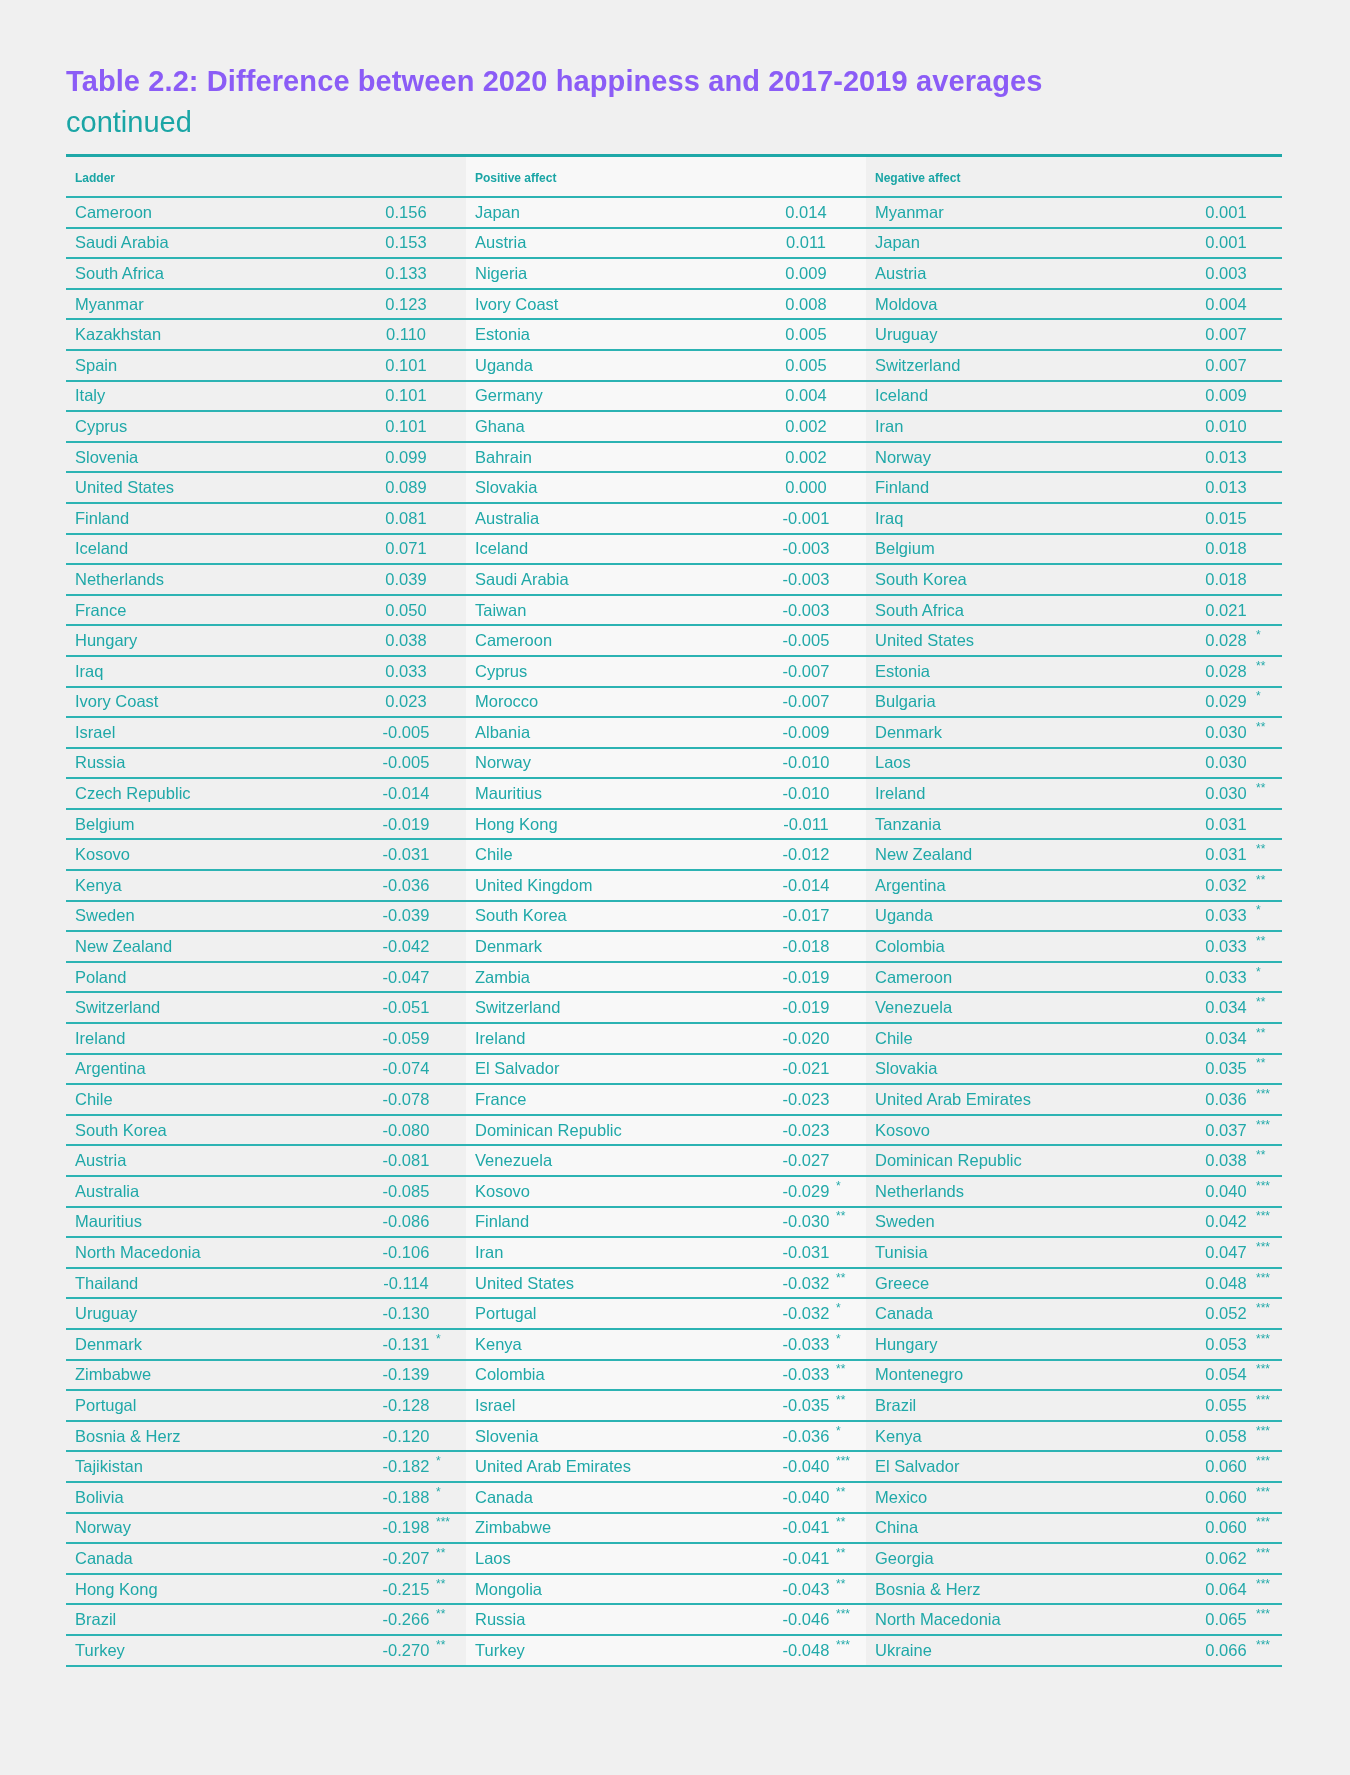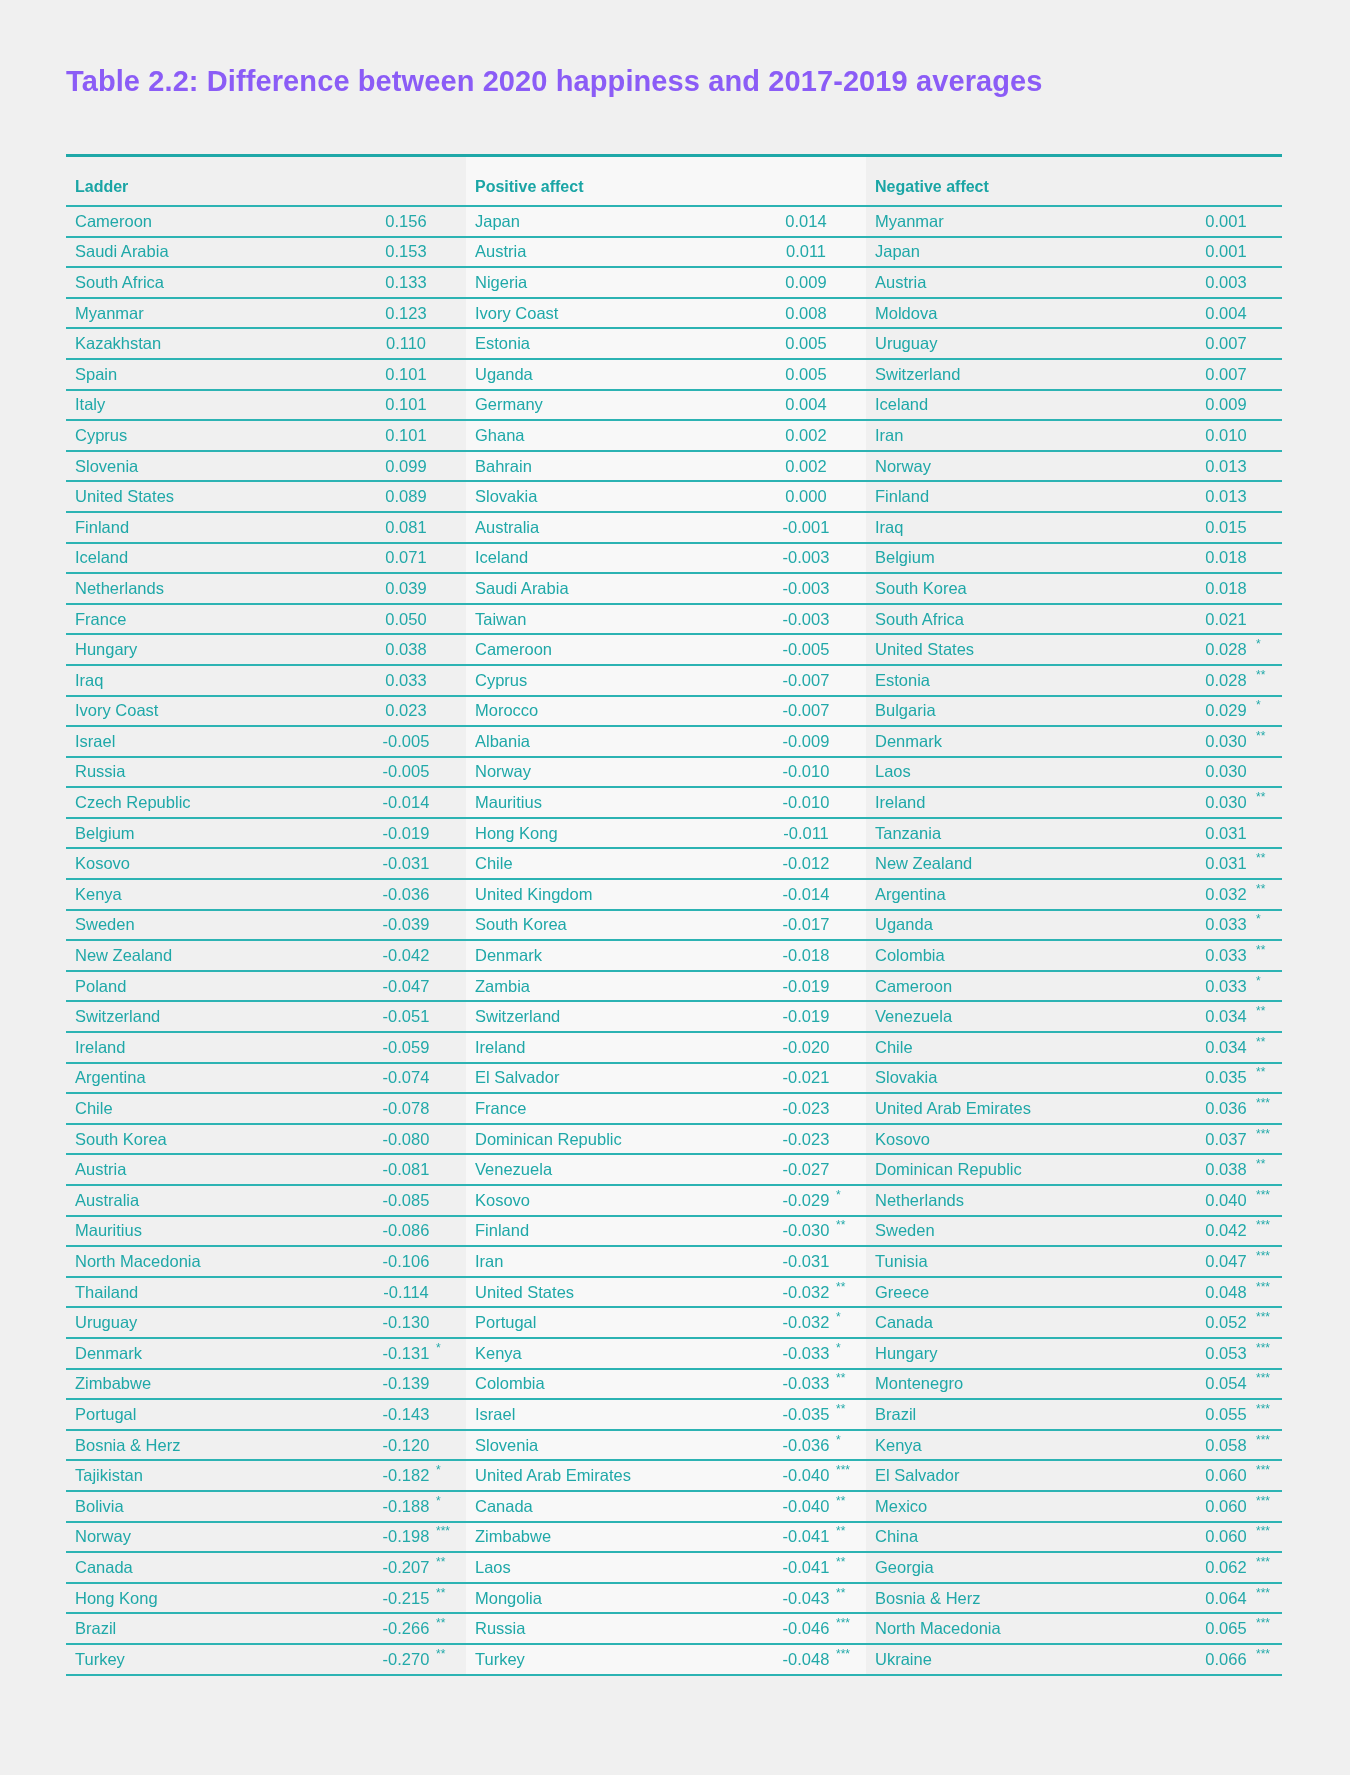--- a/index.html
+++ b/index.html
@@ -56,23 +56,23 @@
       padding: 0;
       height: 28.6px;
       border-bottom: 2px solid #2cb3b3;
       font-size: 16.5px;
       white-space: nowrap;
       vertical-align: middle;
     }
     th {
       height: 37px;
       font-weight: bold;
-      font-size: 16px;
+      font-size: 12px;
       text-align: left;
-      padding-top: 11px;
+      padding-top: 2px;
       color: #1aa5a5;
     }
     td.name, th.name {
       padding-left: 9px;
     }
     td.val {
       text-align: left;
       color: #22a9a9;
     }
     .mid {
@@ -95,20 +95,21 @@
       position: relative;
     }
     td.val-cell .num-wrap { margin-left: 70px; }
     td.val-cell.last .num-wrap { margin-left: 90px; }
   </style>
 </head>
 <body>
 
 <div class="title-block">
   <div class="title-main">Table 2.2: Difference between 2020 happiness and 2017-2019 averages</div>
+  <div class="title-sub">continued</div>
 </div>
 
 <div class="table-wrap">
   <table>
     <colgroup>
       <col class="c-name">
         <col class="c-val">
       <col class="c-name2">
         <col class="c-val2">
       <col class="c-name3">
@@ -429,21 +430,21 @@
         <tr>
           <td class="name ">Zimbabwe</td>
           <td class="val val-cell "><span class="num-wrap"><span>-0.139</span><span class="stars"></span></span></td>
           <td class="name mid">Colombia</td>
           <td class="val val-cell mid"><span class="num-wrap"><span>-0.033</span><span class="stars">**</span></span></td>
           <td class="name ">Montenegro</td>
           <td class="val val-cell  last"><span class="num-wrap"><span>0.054</span><span class="stars">***</span></span></td>
         </tr>
         <tr>
           <td class="name ">Portugal</td>
-          <td class="val val-cell "><span class="num-wrap"><span>-0.143</span><span class="stars"></span></span></td>
+          <td class="val val-cell "><span class="num-wrap"><span>-0.128</span><span class="stars"></span></span></td>
           <td class="name mid">Israel</td>
           <td class="val val-cell mid"><span class="num-wrap"><span>-0.035</span><span class="stars">**</span></span></td>
           <td class="name ">Brazil</td>
           <td class="val val-cell  last"><span class="num-wrap"><span>0.055</span><span class="stars">***</span></span></td>
         </tr>
         <tr>
           <td class="name ">Bosnia &amp; Herz</td>
           <td class="val val-cell "><span class="num-wrap"><span>-0.120</span><span class="stars"></span></span></td>
           <td class="name mid">Slovenia</td>
           <td class="val val-cell mid"><span class="num-wrap"><span>-0.036</span><span class="stars">*</span></span></td>

